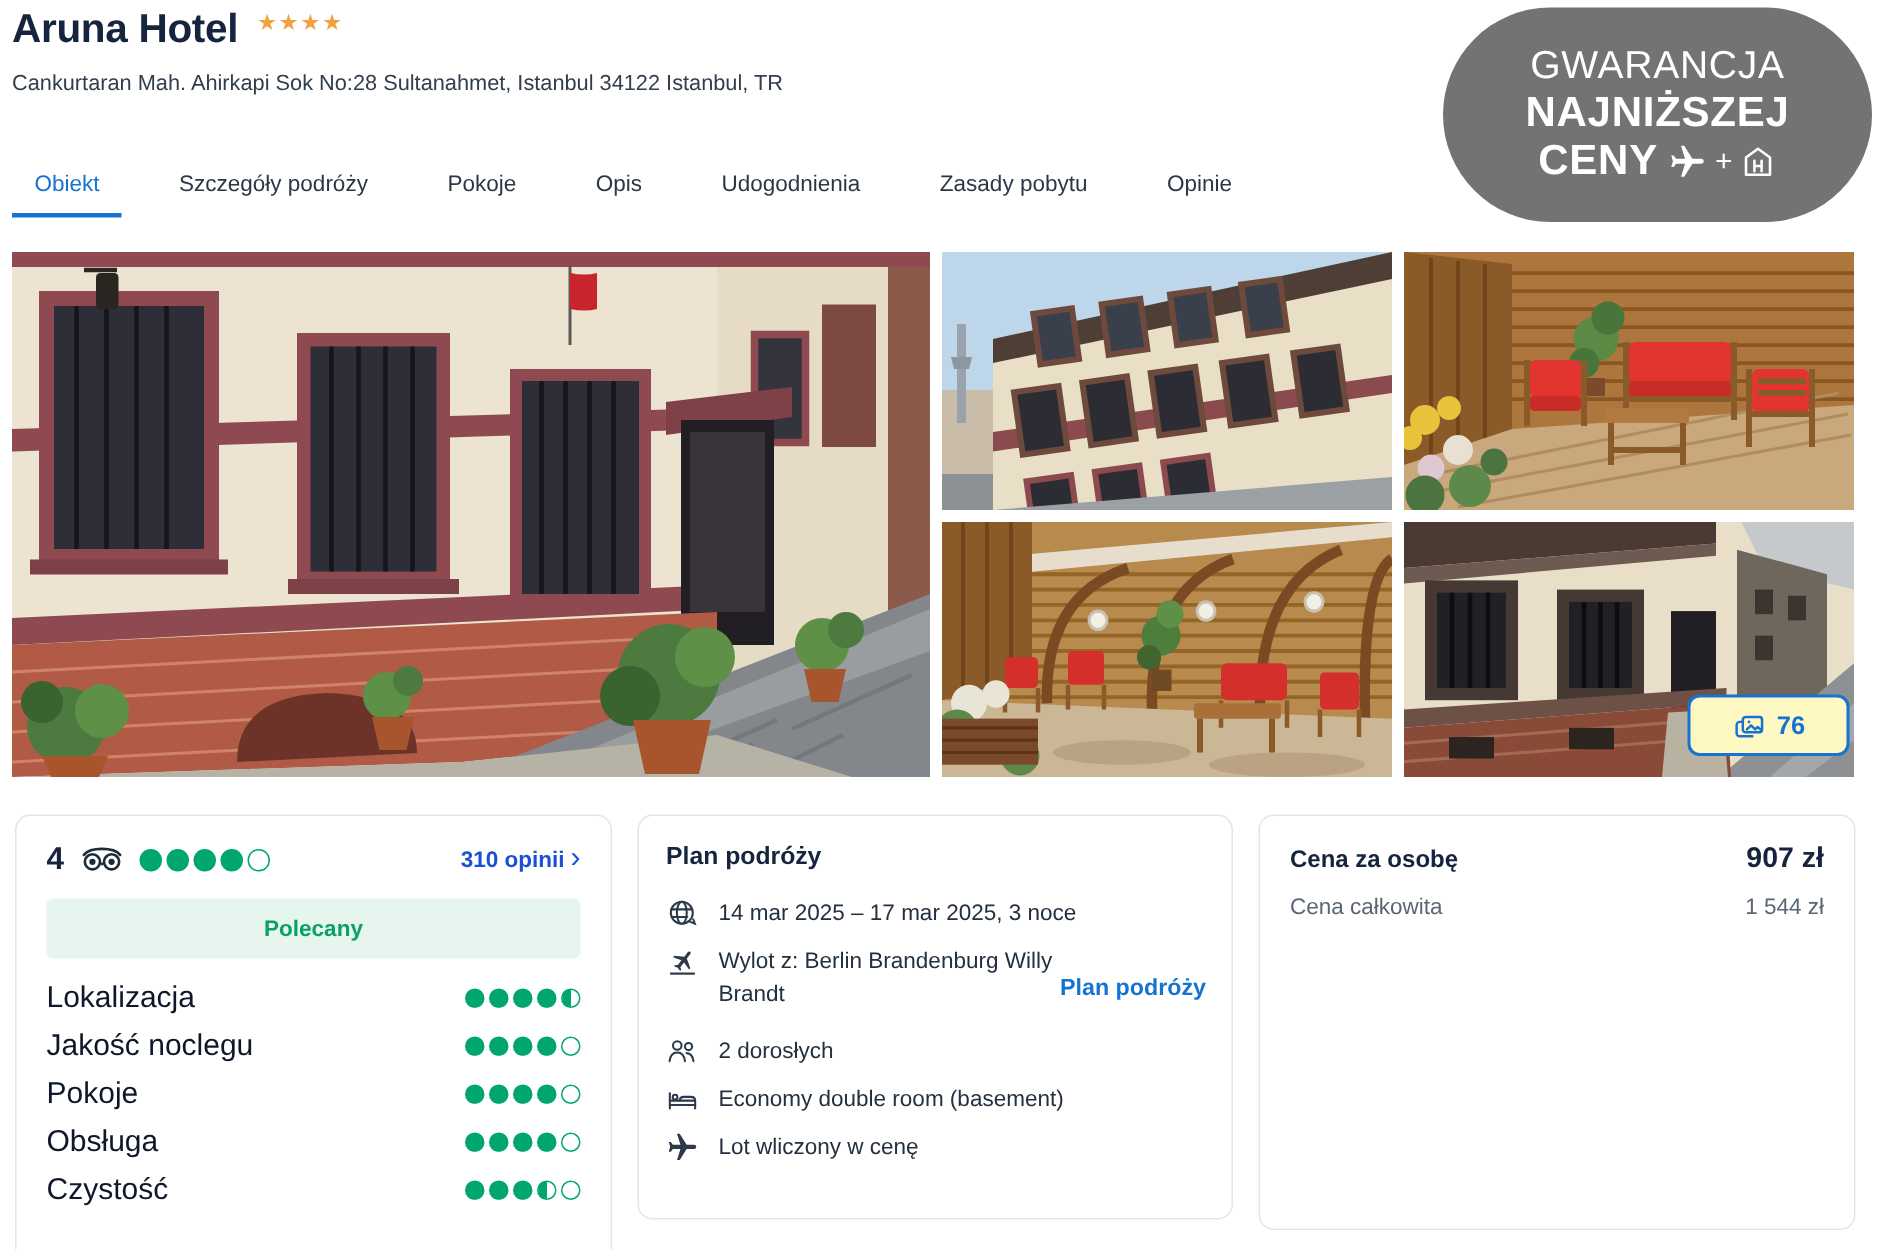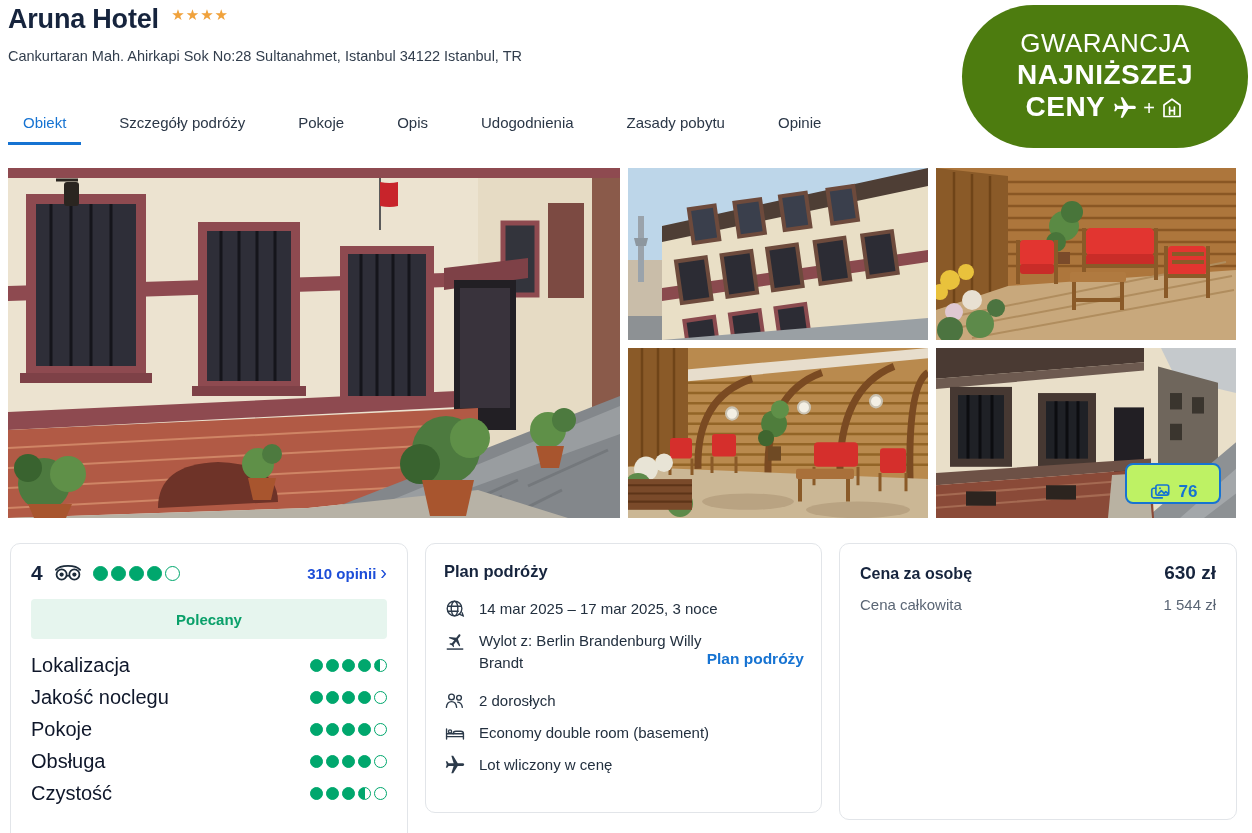--- a/index.html
+++ b/index.html
@@ -15,21 +15,21 @@
 
   
   .hotel-header { position:absolute; left:8px; top:4px; }
   .hotel-title { font-size:27px; font-weight:700; color:#16243d; display:inline-block; letter-spacing:-0.2px; }
   .hotel-stars { display:inline-block; margin-left:8px; font-size:15px; color:#f0a23c; vertical-align:top; position:relative; top:2px; letter-spacing:1px; }
   .hotel-address { position:absolute; left:8px; top:48px; font-size:14.5px; color:#323e4d; white-space:nowrap; }
 
   
   .guarantee-badge {
     position:absolute; left:962px; top:5px; width:286px; height:143px;
-    background:#4d7c0f; border-radius:80px;
+    background:#737373; border-radius:80px;
     display:flex; flex-direction:column; align-items:center; justify-content:center;
     color:#fff; text-align:center; z-index:5;
   }
   .guarantee-line1 { font-size:26px; font-weight:400; letter-spacing:0.5px; line-height:1.15; }
   .guarantee-line2 { font-size:28px; font-weight:800; letter-spacing:0.5px; line-height:1.15; }
   .guarantee-line3 { font-size:28px; font-weight:800; letter-spacing:0.5px; line-height:1.15; display:flex; align-items:center; gap:7px; }
   .guarantee-icons { display:flex; align-items:center; gap:5px; }
   .guarantee-plus { font-size:20px; font-weight:400; position:relative; top:1px; }
 
   
@@ -44,23 +44,23 @@
 
   
   .gallery {
     position:absolute; left:8px; top:168px; width:1228px; height:350px;
     display:grid; grid-template-columns:612px 300px 300px; grid-template-rows:172px 170px; gap:8px;
   }
   .photo { overflow:hidden; cursor:pointer; background:#ddd; }
   .photo svg { display:block; width:100%; height:100%; }
   .photo-main { grid-row:1 / span 2; }
   .photo-count-badge {
-    position:absolute; left:1125px; top:463px; width:96px; height:41px;
-    background:#bef264; border:2px solid #1673d2; border-radius:8px;
-    display:flex; align-items:flex-end; justify-content:center; gap:8px;
+    position:absolute; left:1125px; top:463px; width:108px; height:41px;
+    background:#fef9c3; border:2px solid #1673d2; border-radius:8px;
+    display:flex; align-items:center; justify-content:center; gap:8px;
     color:#1673d2; font-weight:700; font-size:17px; cursor:pointer; z-index:4;
   }
 
   
   .cards { position:absolute; left:10px; top:543px; display:flex; gap:17px; align-items:flex-start; }
   .card { background:#fff; border:1px solid #e2e5e9; border-radius:10px; }
   .card-rating { width:398px; height:380px; padding:17px 20px; }
   .card-trip   { width:397px; height:270px; padding:16px 18px; position:relative; }
   .card-price  { width:398px; height:277px; padding:18px 20px; }
 
@@ -512,21 +512,21 @@
           </span>
           <span class="trip-text">Lot wliczony w cenę</span>
         </div>
       </div>
       <a class="trip-link">Plan podróży</a>
     </div>
 
     <div class="card card-price">
       <div class="price-row">
         <span class="price-label-main">Cena za osobę</span>
-        <span class="price-value-main">630 zł</span>
+        <span class="price-value-main">907 zł</span>
       </div>
       <div class="price-row total">
         <span class="price-label-sub">Cena całkowita</span>
         <span class="price-value-sub">1 544 zł</span>
       </div>
     </div>
 
   </div>
 </div>
 

